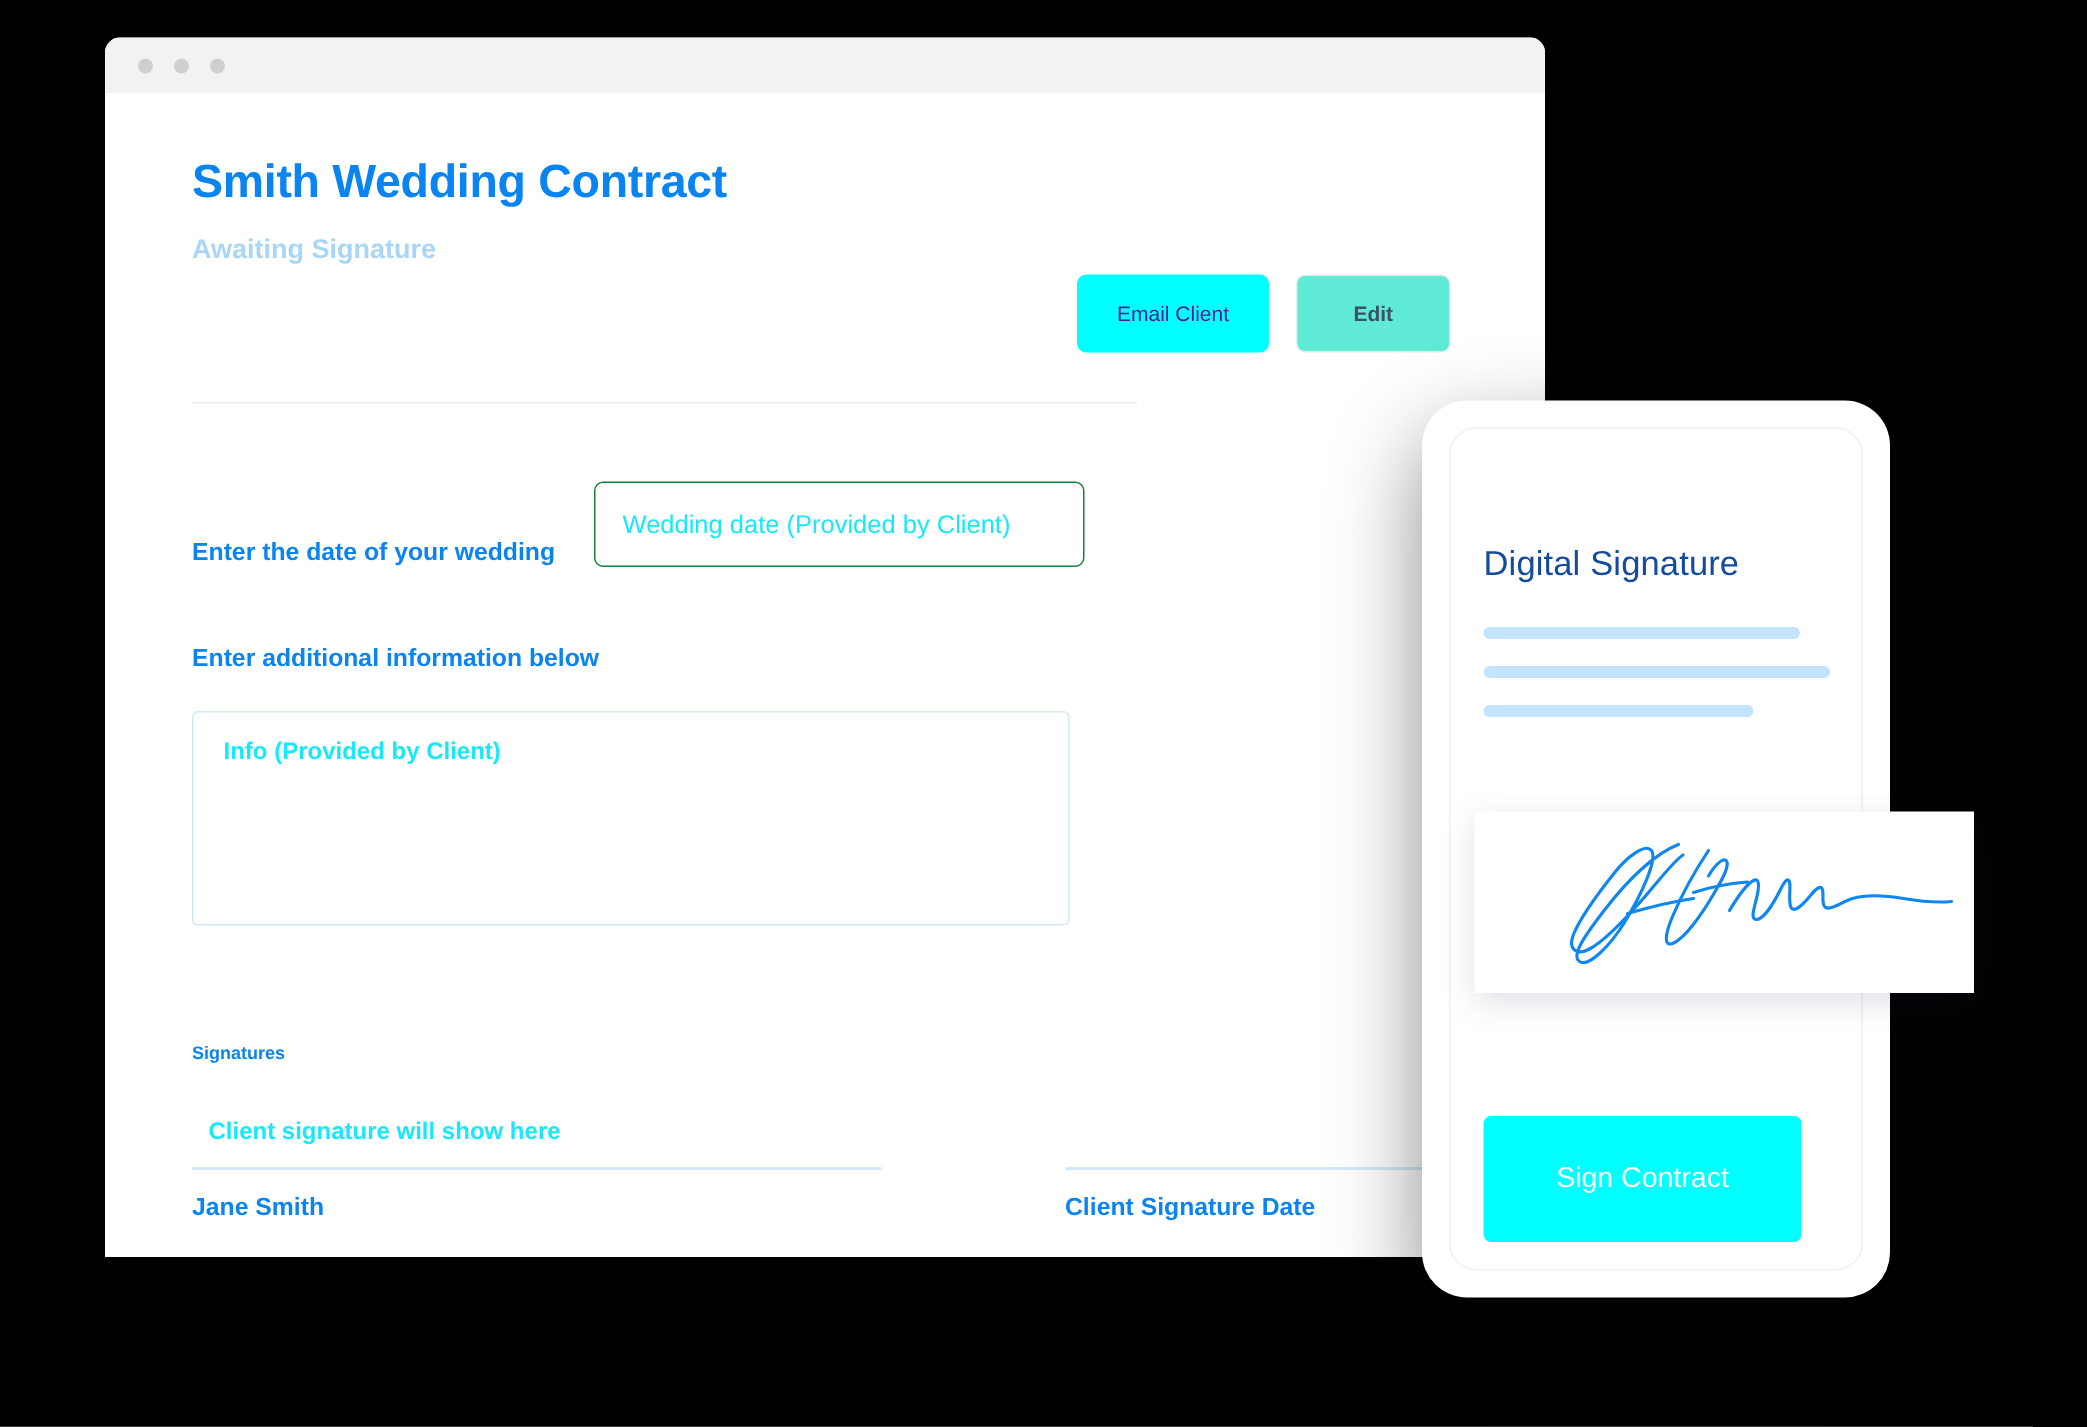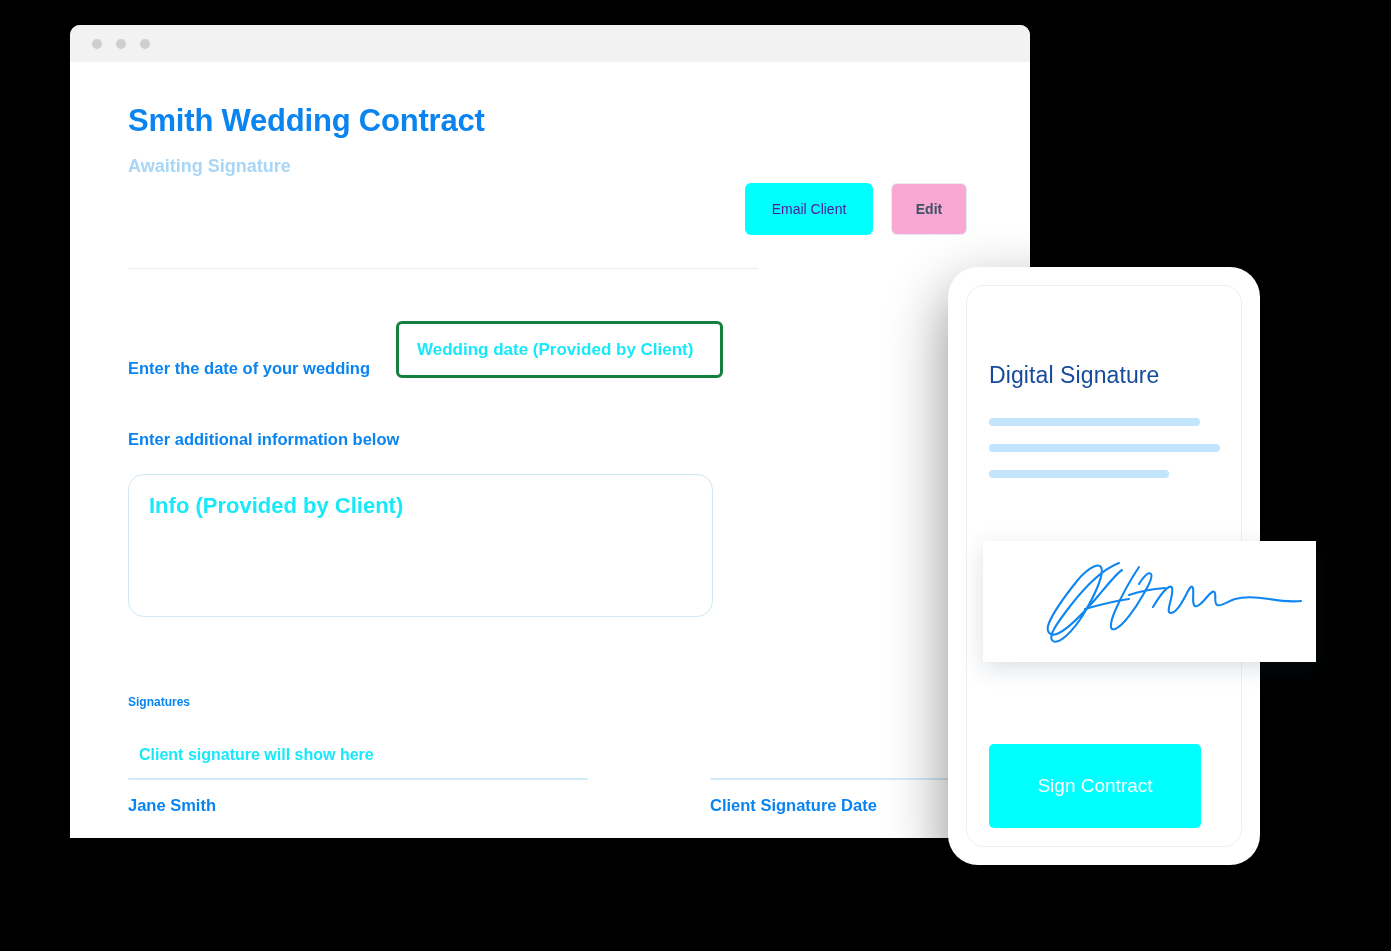--- a/index.html
+++ b/index.html
@@ -94,23 +94,23 @@
     justify-content: center;
   }
   .btn-primary {
     background: #00ffff;
     color: #4c1d95;
     width: 128px;
     height: 52px;
     font-weight: normal;
   }
   .btn-secondary {
-    background: #f9a8d4;
+    background: #5eead4;
     color: #3d5265;
-    width: 76px;
+    width: 103px;
     height: 52px;
     border: 1px solid #e4ecf2;
     font-weight: bold;
   }
 
   .divider {
     margin-top: 33px;
     height: 1px;
     width: 630px;
     background: #ececec;
@@ -126,48 +126,48 @@
     font-size: 16.5px;
     font-weight: bold;
     color: #0a84f0;
     white-space: nowrap;
   }
   .date-input {
     margin-left: 26px;
     width: 327px;
     height: 57px;
     box-sizing: border-box;
-    border: 3px solid #15803d;
+    border: 1px solid #15803d;
     border-radius: 6px;
     background: #ffffff;
     display: flex;
     align-items: center;
     padding-left: 18px;
     font-size: 17px;
-    font-weight: bold;
+    font-weight: normal;
     color: #18e8f8;
   }
 
   .block-label {
     margin-top: 52px;
     font-size: 16.5px;
     font-weight: bold;
     color: #0a84f0;
   }
 
   .info-textarea {
     margin-top: 25px;
     width: 585px;
     height: 143px;
     box-sizing: border-box;
     border: 1px solid #cfe9f7;
-    border-radius: 16px;
+    border-radius: 4px;
     background: #ffffff;
     padding: 18px 20px;
-    font-size: 22px;
+    font-size: 16px;
     font-weight: bold;
     color: #18e8f8;
   }
 
   
   .sig-heading {
     margin-top: 78px;
     font-size: 12px;
     font-weight: bold;
     color: #0a84f0;

